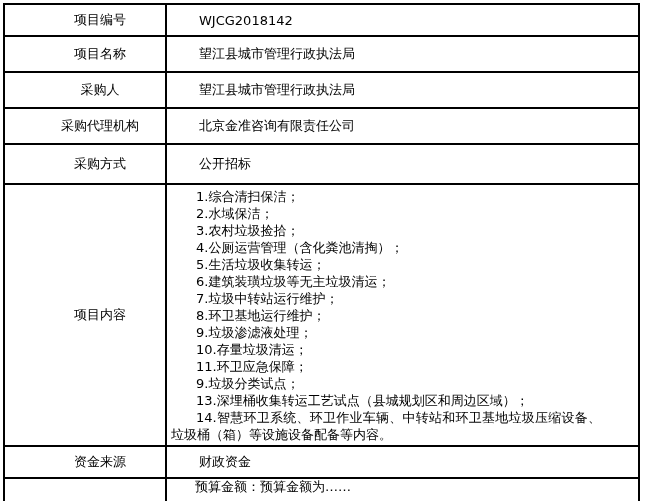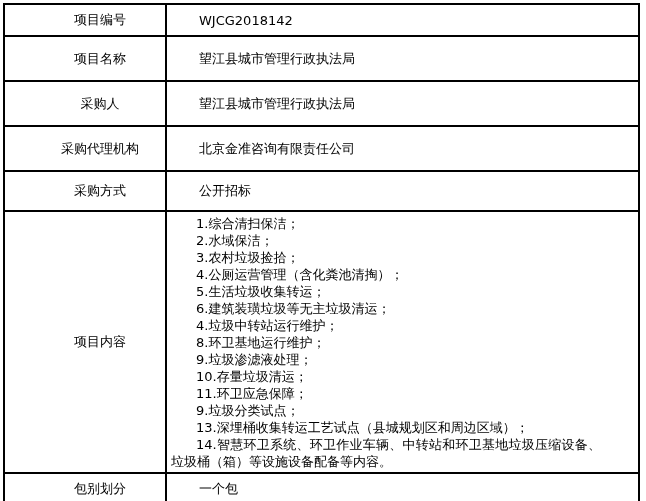--- a/index.html
+++ b/index.html
@@ -28,21 +28,21 @@
   }
   td.lbl {
     width: 162px;
     padding-left: 30px;
     text-align: center;
   }
   td.val {
     padding-left: 32px;
   }
   tr.h32 { height: 32px; }
-  tr.h36 { height: 45px; }
+  tr.h36 { height: 36px; }
   tr.h30 { height: 40px; font-family: Liberation Serif, serif; }
   tr.hcontent { height: 258px; }
   tr.hpartial { height: 44px; }
   td.content-cell {
     vertical-align: top;
     padding: 3px 6px 2px 4px;
     margin-top: 46px;
   }
   .content-item {
     text-indent: 25px;
@@ -88,33 +88,29 @@
     </tr>
     <tr class="hcontent">
       <td class="lbl">项目内容</td>
       <td class="content-cell">
         <div class="content-item">1.综合清扫保洁；</div>
         <div class="content-item">2.水域保洁；</div>
         <div class="content-item">3.农村垃圾捡拾；</div>
         <div class="content-item">4.公厕运营管理（含化粪池清掏）；</div>
         <div class="content-item">5.生活垃圾收集转运；</div>
         <div class="content-item">6.建筑装璜垃圾等无主垃圾清运；</div>
-        <div class="content-item">4.垃圾中转站运行维护；</div>
+        <div class="content-item">7.垃圾中转站运行维护；</div>
         <div class="content-item">8.环卫基地运行维护；</div>
         <div class="content-item">9.垃圾渗滤液处理；</div>
         <div class="content-item">10.存量垃圾清运；</div>
         <div class="content-item">11.环卫应急保障；</div>
         <div class="content-item">9.垃圾分类试点；</div>
         <div class="content-item">13.深埋桶收集转运工艺试点（县城规划区和周边区域）；</div>
         <div class="content-item wrap">14.智慧环卫系统、环卫作业车辆、中转站和环卫基地垃圾压缩设备、垃圾桶（箱）等设施设备配备等内容。</div>
       </td>
-    </tr>
-    <tr class="h32">
-      <td class="lbl">包别划分</td>
-      <td class="val">一个包</td>
     </tr>
     <tr class="h32">
       <td class="lbl">资金来源</td>
       <td class="val">财政资金</td>
     </tr>
     <tr class="hpartial">
       <td class="lbl"></td>
       <td class="partial-cell">预算金额：预算金额为……</td>
     </tr>
   </tbody>

